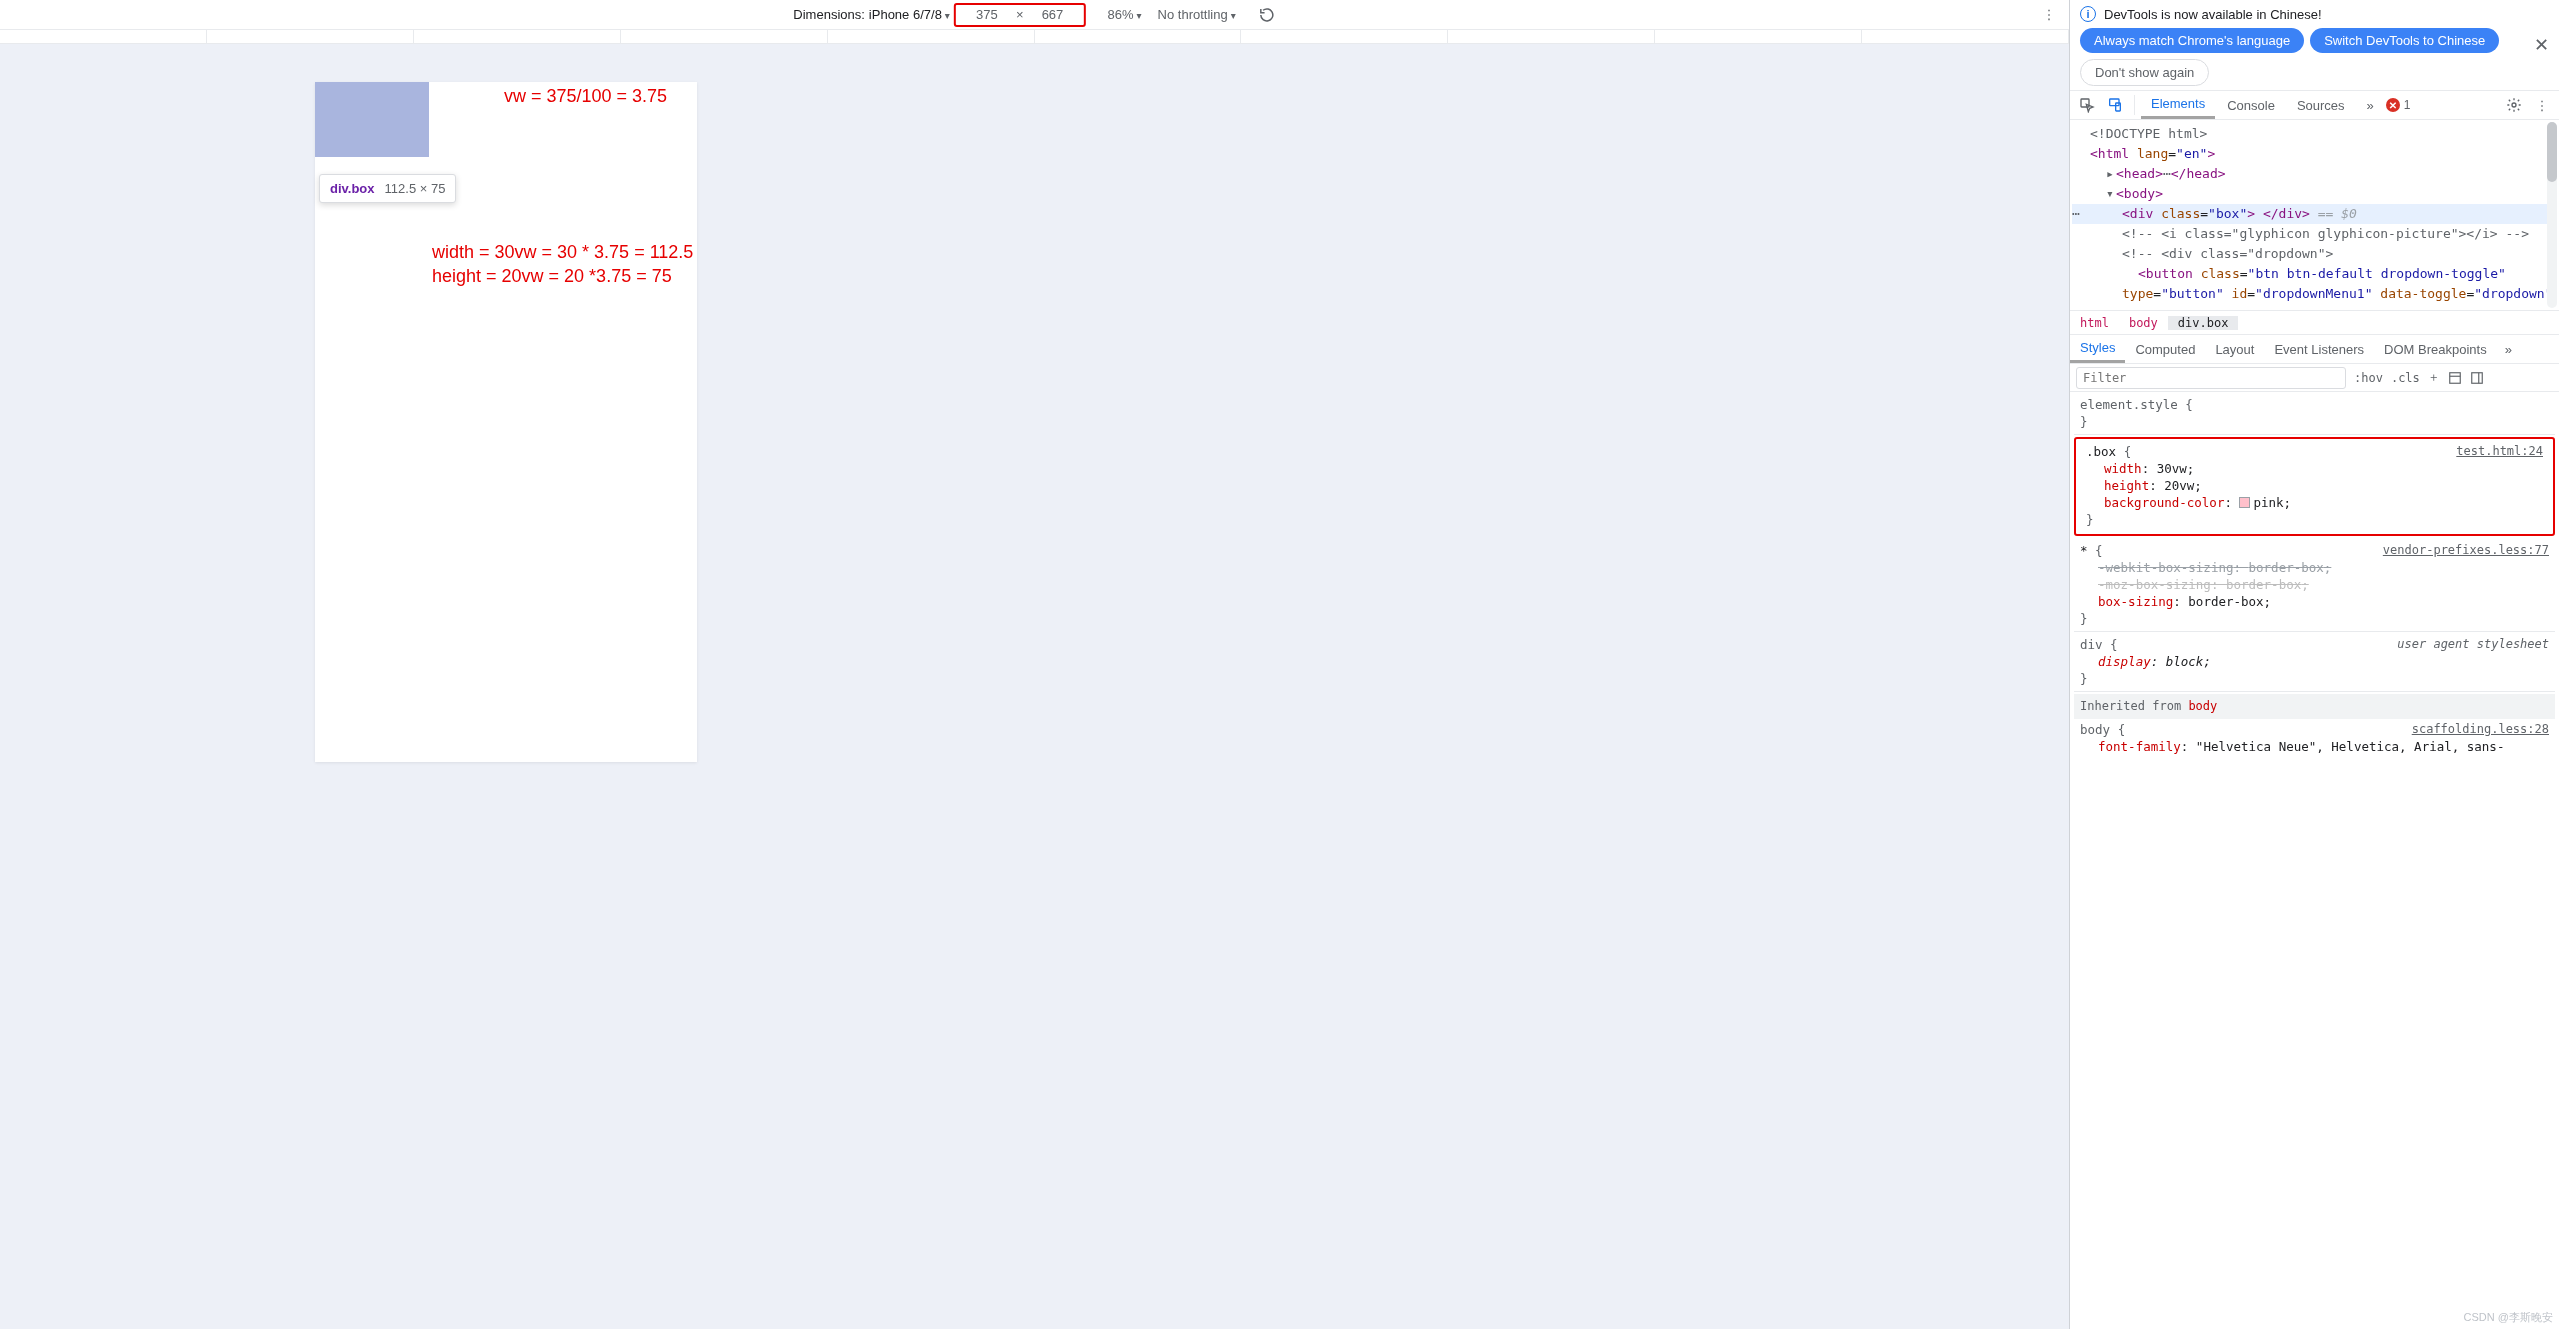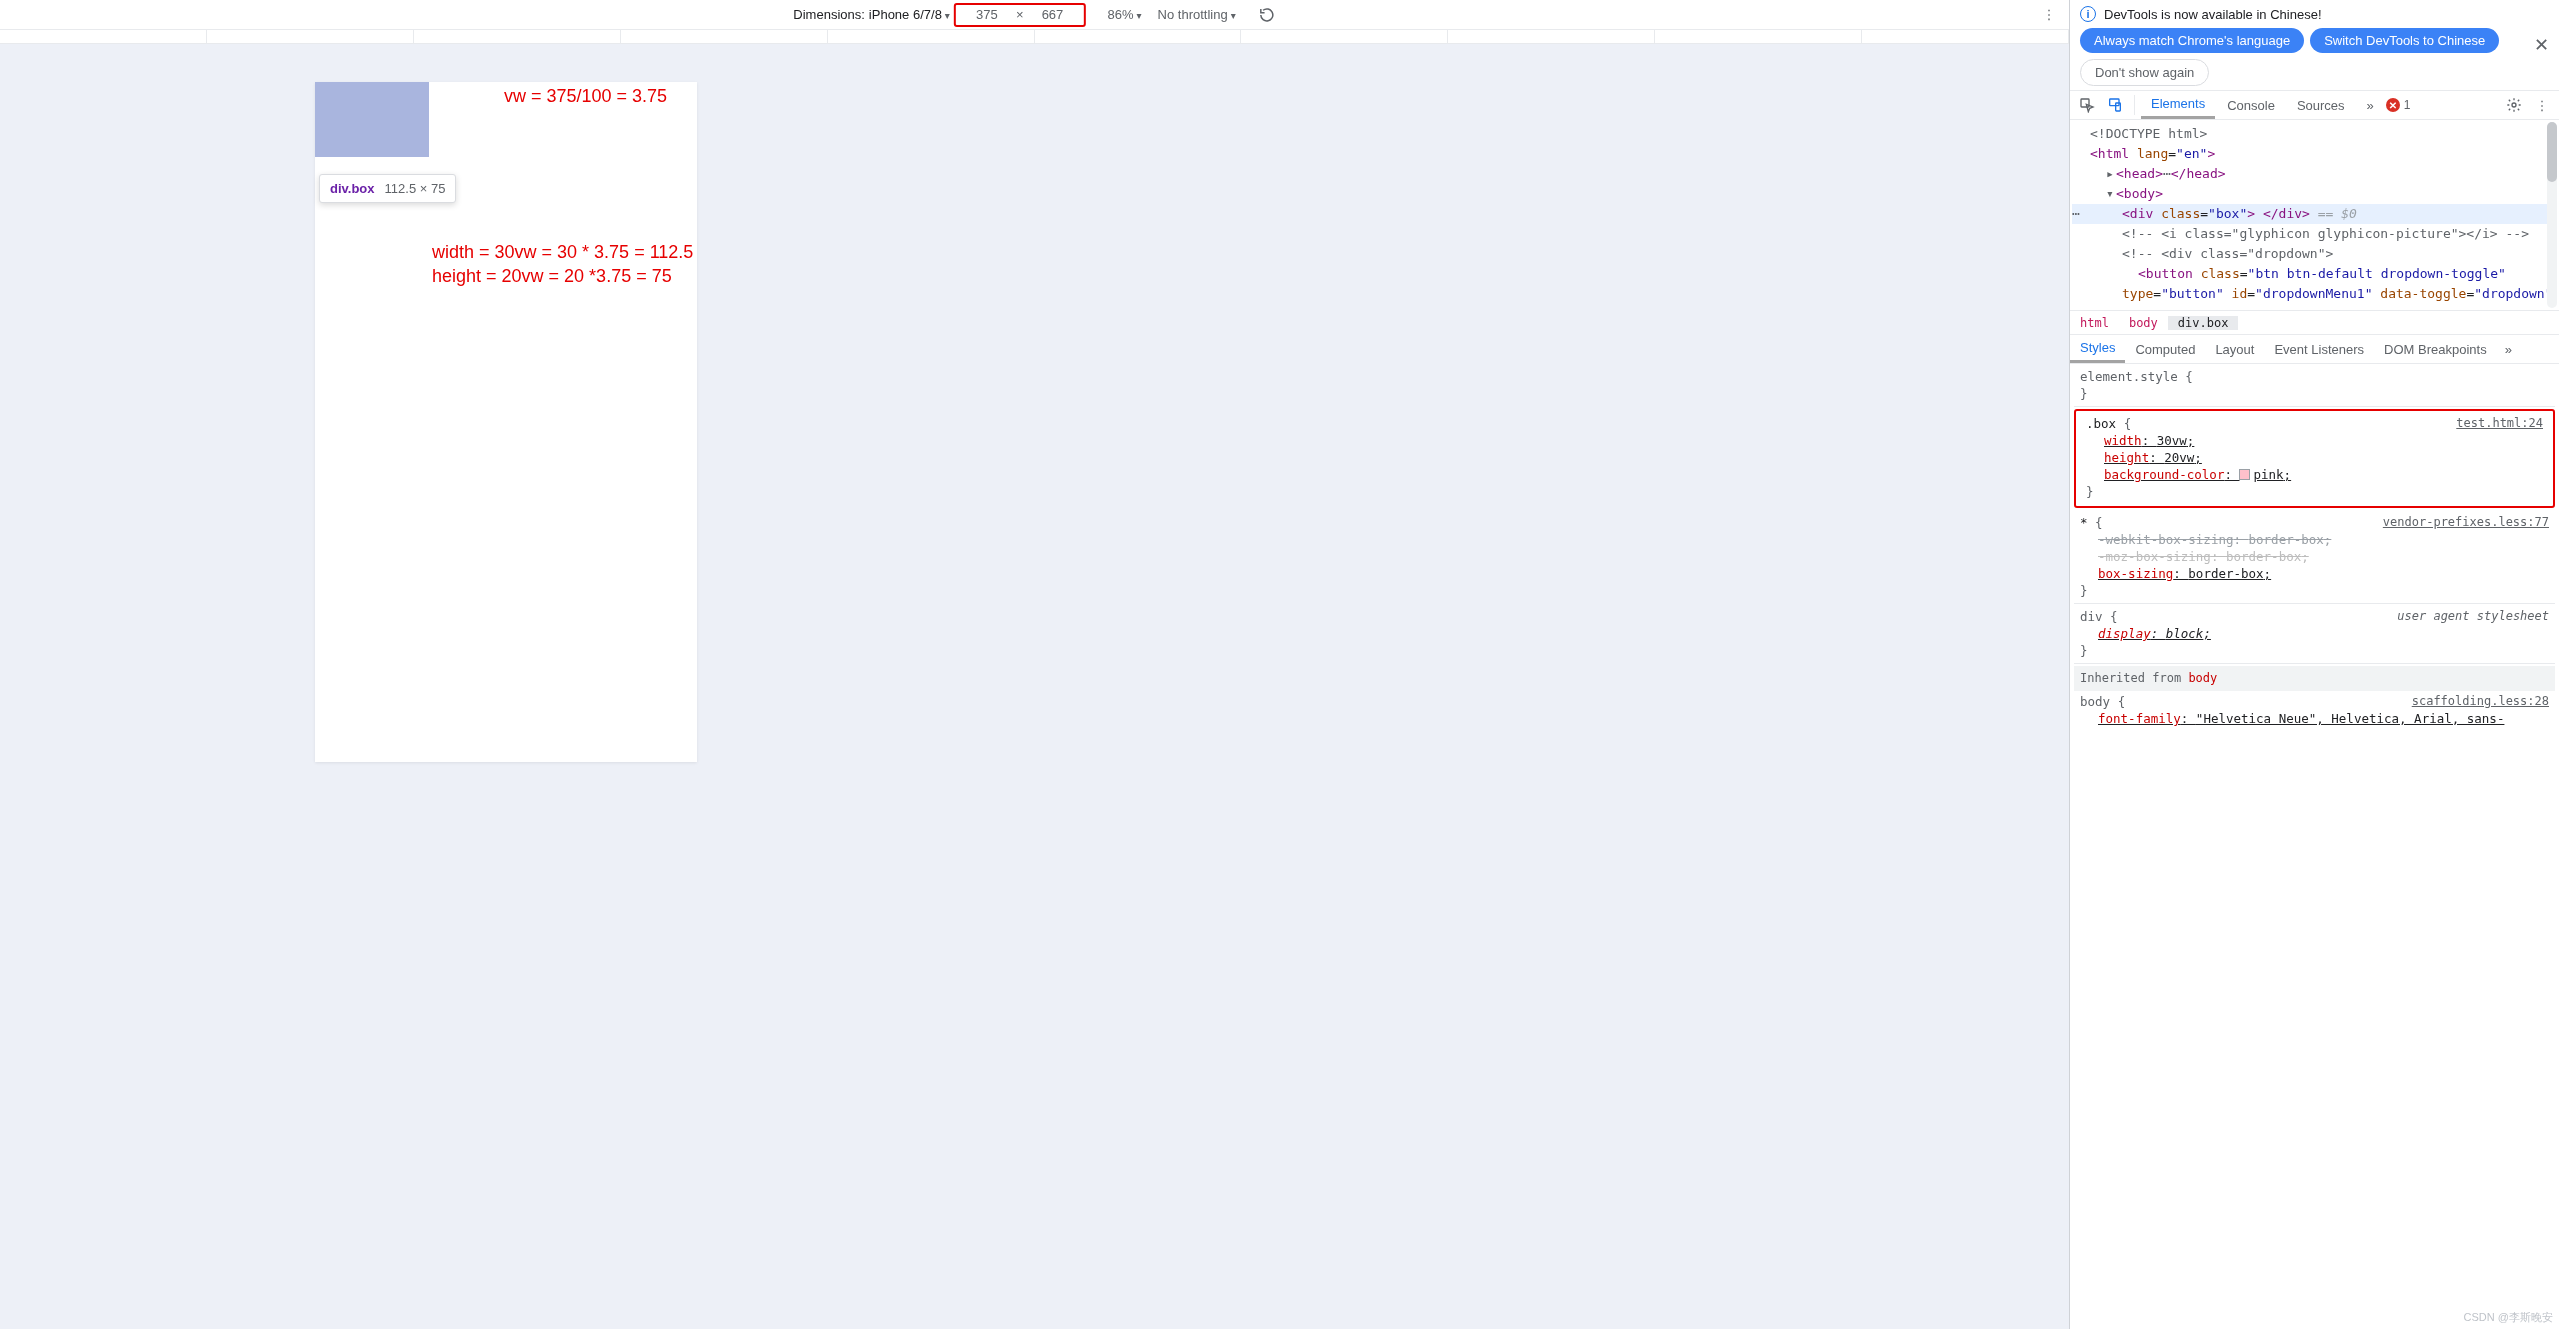--- a/index.html
+++ b/index.html
@@ -81,21 +81,21 @@
   .filter-input { flex: 0 0 270px; height: 22px; border: 1px solid #dadce0; border-radius: 3px; padding: 0 6px; font-size: 12px; font-family: Consolas, Menlo, monospace; color: #5f6368; }
   .filter-btn { font-family: Consolas, Menlo, monospace; font-size: 12px; color: #5f6368; cursor: pointer; }
 
   .styles-pane { flex: 1; overflow: auto; font-family: Consolas, Menlo, monospace; font-size: 12.5px; line-height: 17px; padding: 2px 4px; }
   .rule { padding: 2px 6px; position: relative; }
   .rule.sep { border-bottom: 1px solid #e8eaed; margin-bottom: 2px; padding-bottom: 4px; }
   .rule .src { position: absolute; right: 6px; top: 2px; color: #5f6368; font-size: 12px; text-decoration: underline; cursor: pointer; font-style: normal; }
   .rule .src.ua { font-style: italic; text-decoration: none; }
   .sel-txt { color: #5f6368; }
   .sel-strong { color: #202124; }
-  .prop { padding-left: 18px; text-decoration: underline; }
+  .prop { padding-left: 18px; }
   .p-name { color: #c80000; }
   .p-val { color: #202124; }
   .p-colon { color: #202124; }
   .strike { text-decoration: line-through; color: #9aa0a6; }
   .swatch { display: inline-block; width: 11px; height: 11px; border: 1px solid #9aa0a6; vertical-align: -1px; margin-right: 3px; }
   .redbox { border: 2px solid #e60000; border-radius: 3px; padding: 2px 4px 4px; margin: 2px 0 4px; }
   .inherit-hdr { color: #5f6368; padding: 4px 6px; background: #f1f3f4; font-size: 12px; }
   .inherit-hdr .from { color: #c80000; }
   .italic { font-style: italic; }
 
@@ -227,20 +227,38 @@
 
   <div class="styles-tabs">
     <div class="dt-tab active">Styles</div>
     <div class="dt-tab">Computed</div>
     <div class="dt-tab">Layout</div>
     <div class="dt-tab">Event Listeners</div>
     <div class="dt-tab">DOM Breakpoints</div>
     <div class="more">»</div>
   </div>
 
+  <div class="filter-row">
+    <input class="filter-input" placeholder="Filter" style="">
+    <span class="filter-btn">:hov</span>
+    <span class="filter-btn">.cls</span>
+    <span class="filter-btn">＋</span>
+    <span class="filter-btn">
+      <svg width="14" height="14" viewBox="0 0 24 24" fill="none" stroke="currentColor" stroke-width="2">
+          <rect x="3" y="3" width="18" height="18"></rect>
+          <line x1="3" y1="9" x2="21" y2="9"></line>
+        </svg>
+    </span>
+    <span class="filter-btn">
+      <svg width="14" height="14" viewBox="0 0 24 24" fill="none" stroke="currentColor" stroke-width="2">
+          <rect x="3" y="3" width="18" height="18"></rect>
+          <line x1="15" y1="3" x2="15" y2="21"></line>
+        </svg>
+    </span>
+  </div>
 
   <div class="styles-pane">
     <div class="rule sep">
       <span class="sel-txt">element.style</span><span class="sel-txt"> {</span><br>
       <span class="sel-txt">}</span>
     </div>
 
     <div class="redbox">
       <div class="rule">
         <span class="src">test.html:24</span>

